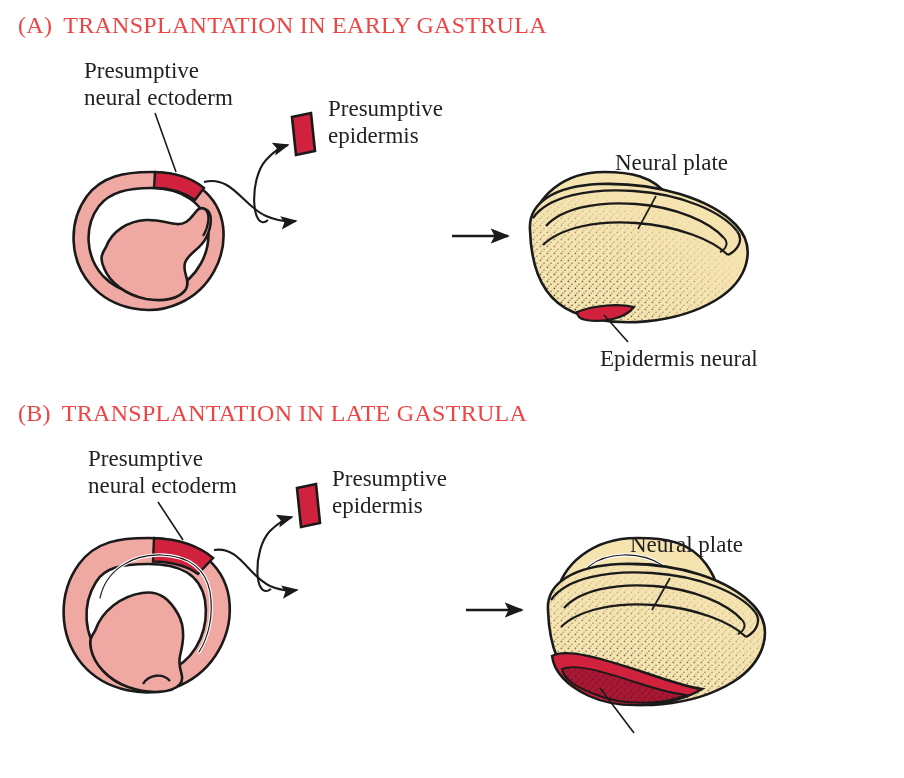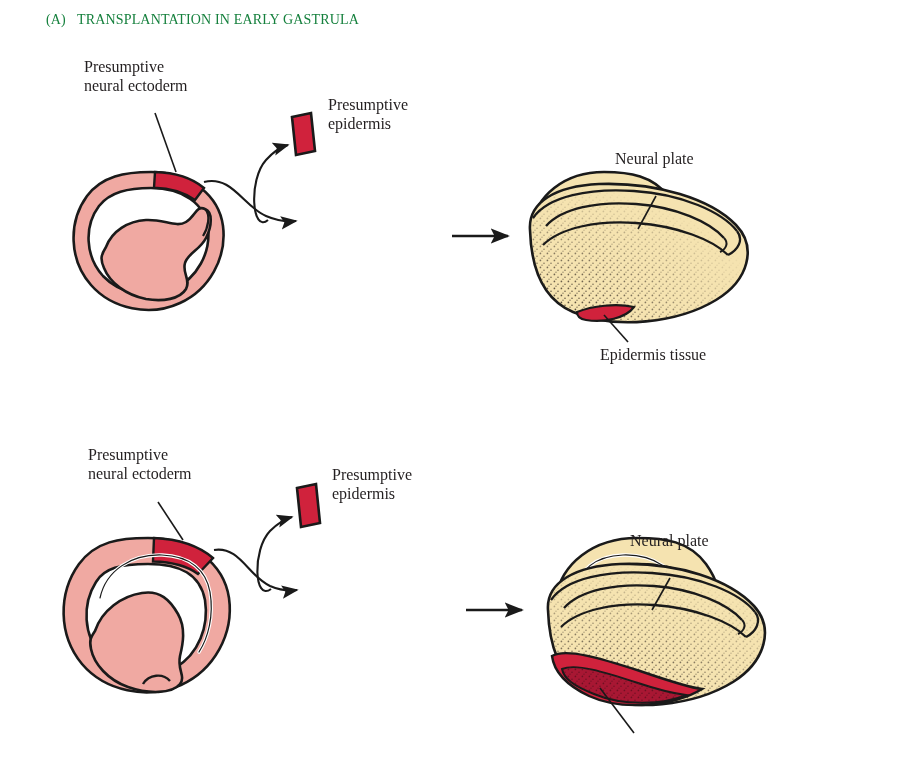--- a/index.html
+++ b/index.html
@@ -5,26 +5,26 @@
   html,body{margin:0;padding:0;background:#fff;}
   body{
     width:904px;height:778px;position:relative;overflow:hidden;
     font-family:"Liberation Serif","DejaVu Serif",serif;
     color:#1a1a1a;
   }
   .panel{position:absolute;left:0;width:904px;}
   #panel-a{top:0;height:390px;}
   #panel-b{top:388px;height:390px;}
   .panel-title{
-    position:absolute;font-size:14px;letter-spacing:.012em;
-    color:#15803d;white-space:nowrap;margin-left:28px;
+    position:absolute;font-size:24px;letter-spacing:.012em;
+    color:#ef4444;white-space:nowrap;
   }
   .panel-title .tag{margin-right:11px;}
   .lbl{
-    position:absolute;font-size:16px;line-height:1.17;
+    position:absolute;font-size:23px;line-height:1.17;
     color:#231f20;white-space:pre;font-family:Liberation Serif, serif;
   }
   svg{position:absolute;left:0;top:0;overflow:visible;}
   .art{position:absolute;left:0;top:0;width:904px;height:390px;}
 </style>
 </head>
 <body>
 
 <div class="panel" id="panel-a">
 
@@ -152,25 +152,28 @@
     <line x1="656" y1="196" x2="638" y2="229" stroke="#1a1a1a" stroke-width="1.6"></line>
 
     <line x1="604" y1="315" x2="628" y2="342" stroke="#1a1a1a" stroke-width="1.6"></line>
   </svg>
 
   <div class="lbl" style="left:84px;top:58px;">Presumptive
 neural ectoderm</div>
   <div class="lbl" style="left:328px;top:96px;">Presumptive
 epidermis</div>
   <div class="lbl" style="left:615px;top:150px;">Neural plate</div>
-  <div class="lbl" style="left:600px;top:346px;">Epidermis tissue</div>
+  <div class="lbl" style="left:600px;top:346px;">Epidermis neural</div>
 </div>
 
 <div class="panel" id="panel-b">
 
+  <div class="panel-title" style="left:18px;top:12px;">
+    <span class="tag">(B)</span><span>TRANSPLANTATION IN LATE GASTRULA</span>
+  </div>
 
   <svg class="art" viewBox="0 0 904 390">
     <defs>
       <marker id="ahB" markerWidth="9" markerHeight="9" refX="7.2" refY="3.2" orient="auto" markerUnits="strokeWidth">
         <path d="M0,0 L8,3.2 L0,6.4 L1.6,3.2 Z" fill="#1a1a1a"></path>
       </marker>
       <pattern id="stipB" width="7" height="7" patternUnits="userSpaceOnUse">
         <circle cx="1.4" cy="1.4" r="0.85" fill="#3a3027"></circle>
         <circle cx="5" cy="4.2" r="0.78" fill="#3a3027"></circle>
         <circle cx="3" cy="6.2" r="0.6" fill="#3a3027"></circle>

